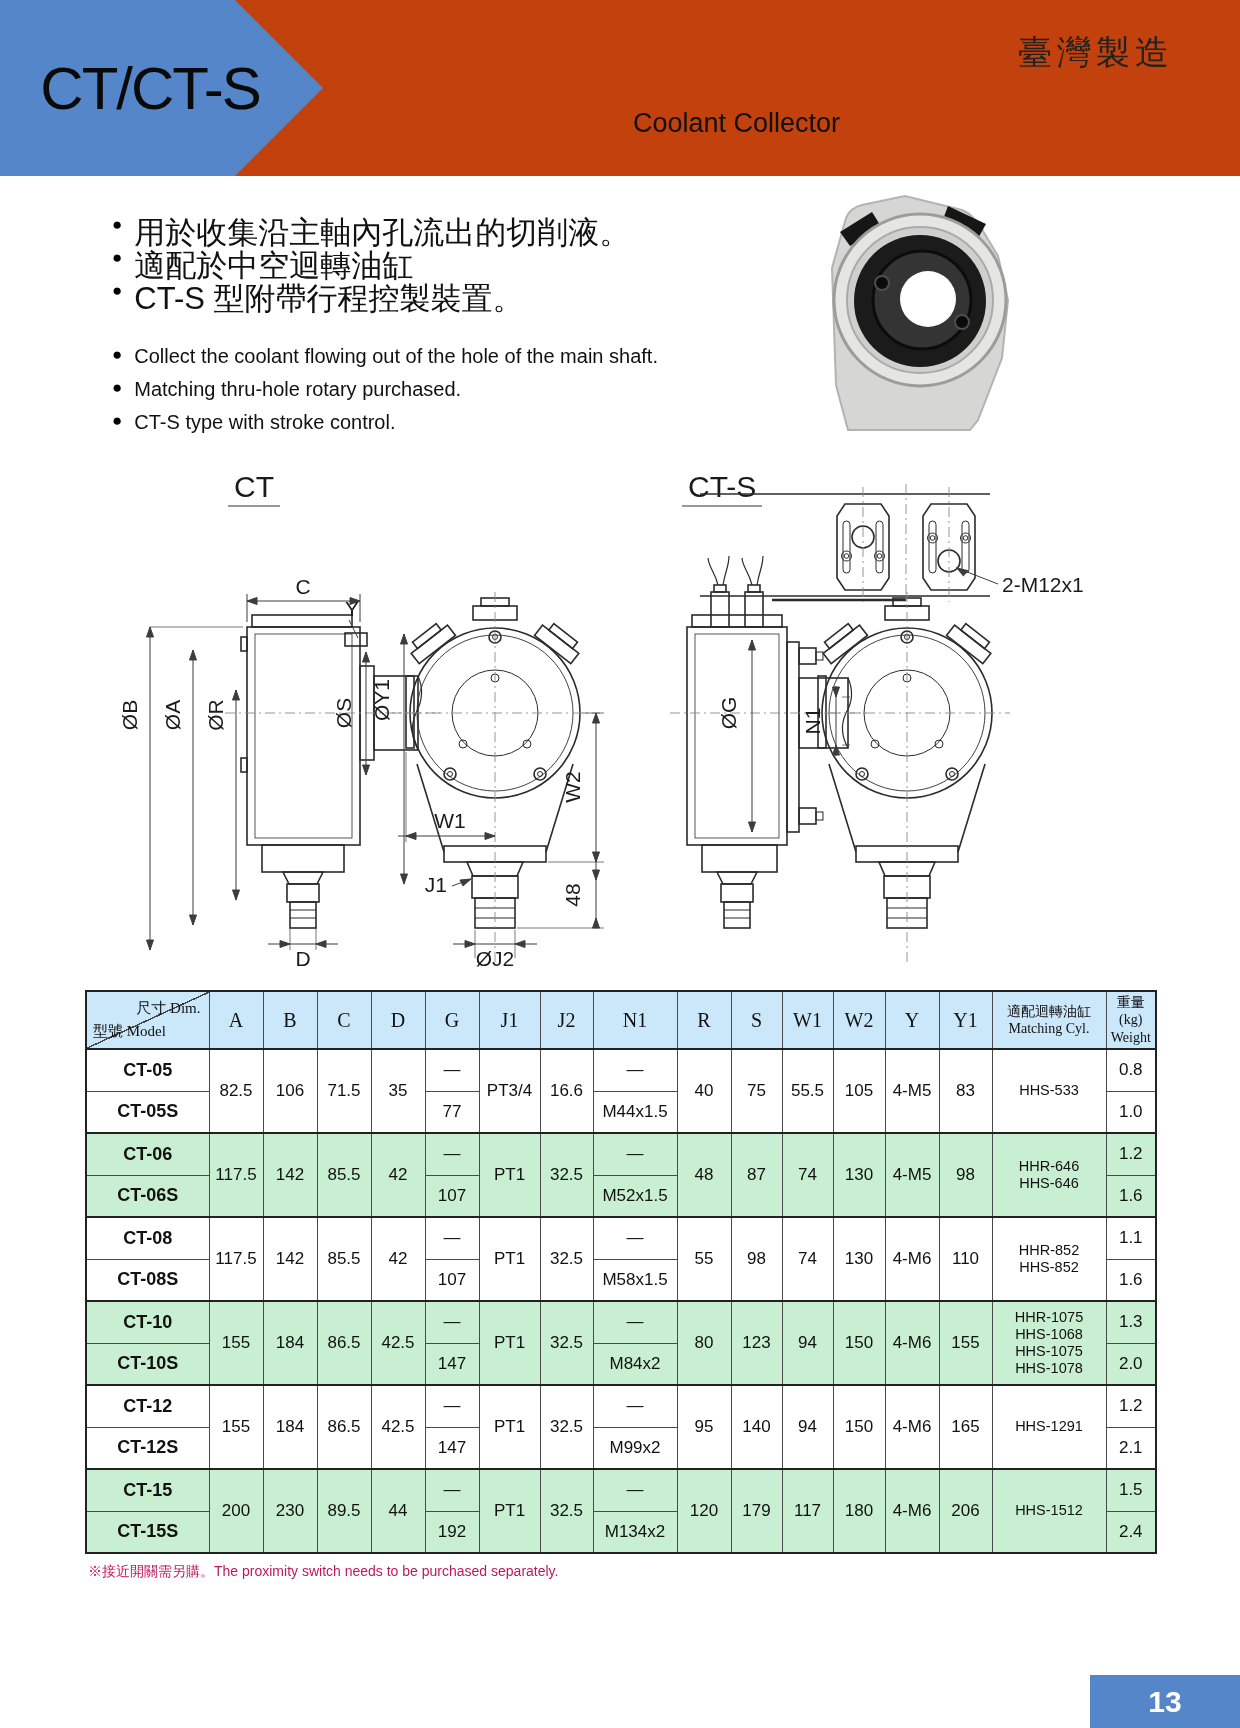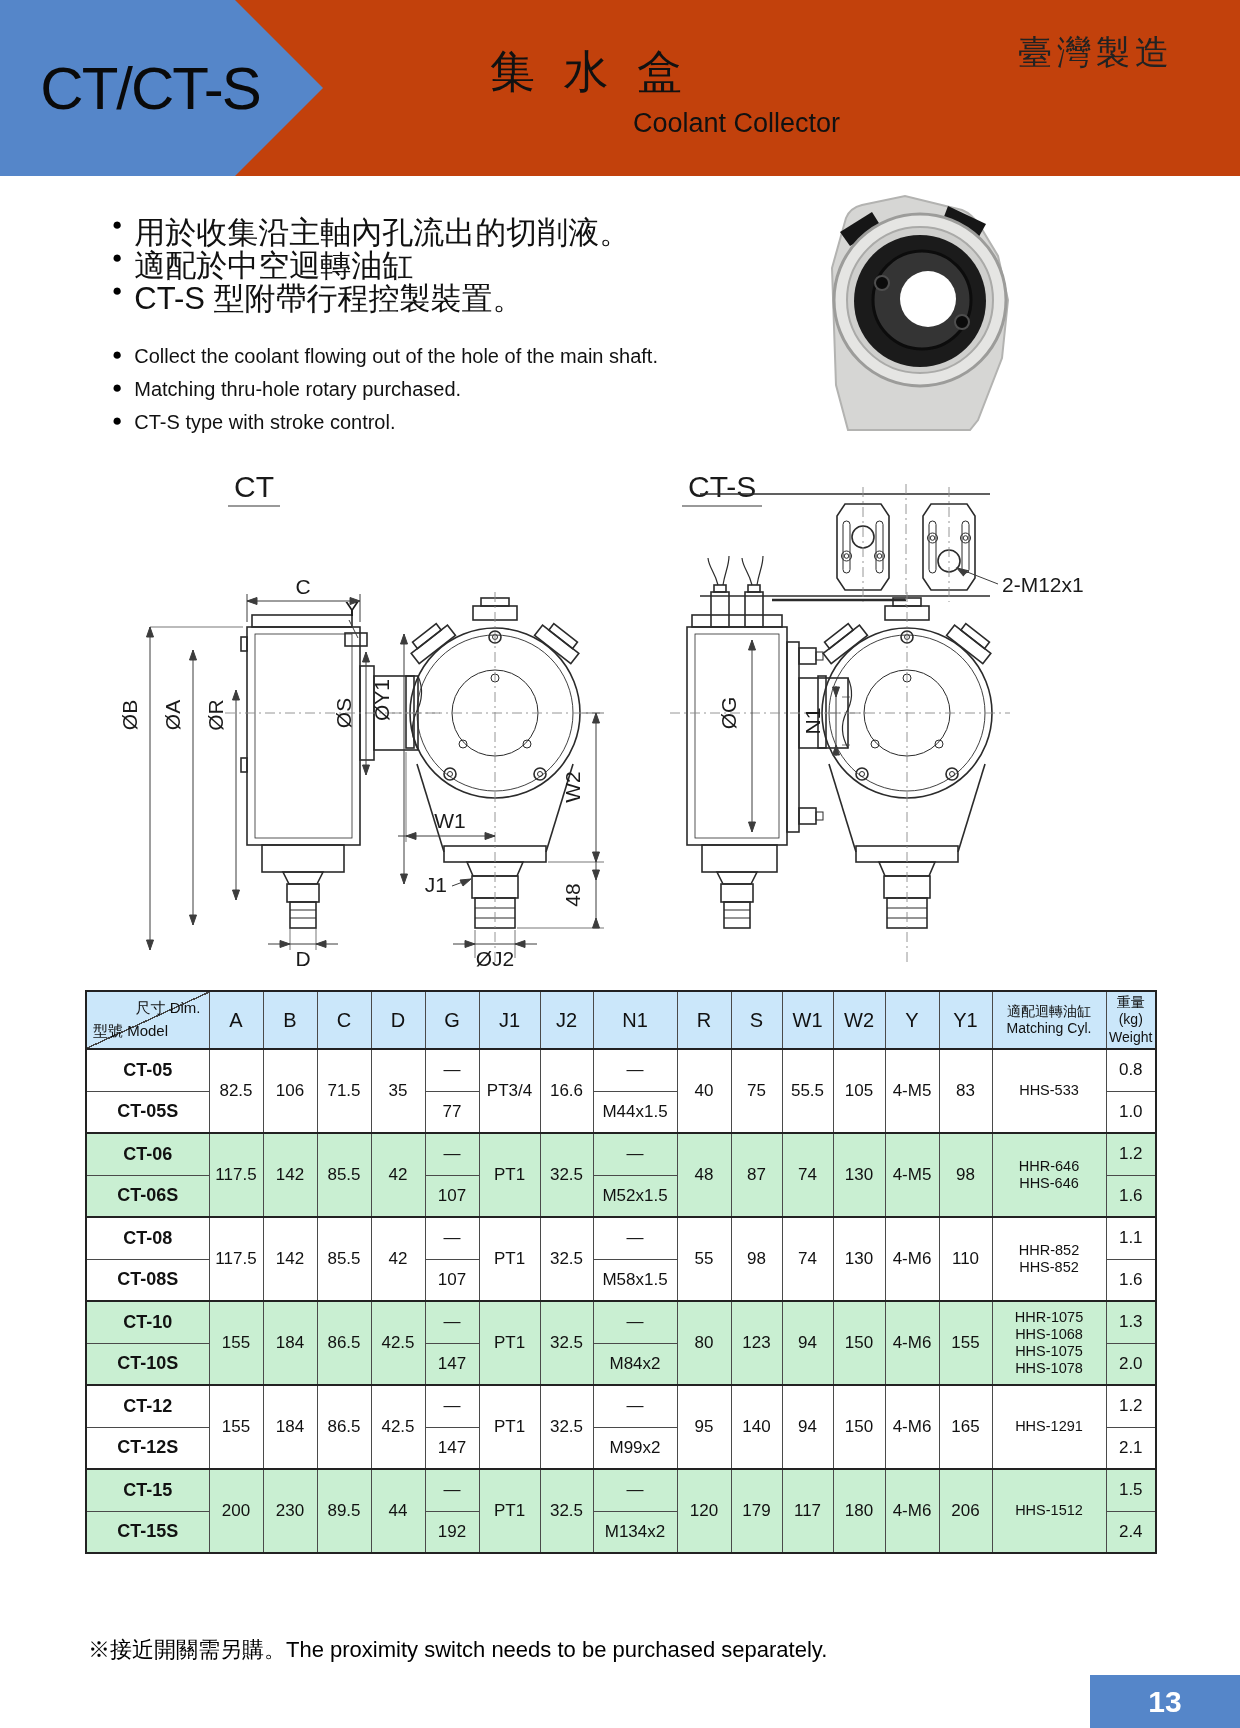--- a/index.html
+++ b/index.html
@@ -50,33 +50,32 @@
   tr.grp-top td { border-top:2.5px solid #222; }
   table { border:2.5px solid #222; }
   .model-c { font-weight:bold; font-size:18px; }
   .shade td { background:#c9efd2; }
   .cyl-c { font-size:14.5px; line-height:1.18; white-space:pre-line; }
   .diag { position:relative; background:
             linear-gradient(to bottom right, rgba(0,0,0,0) 49.4%, #444 49.4%, #444 50.8%, rgba(0,0,0,0) 50.8%), #cbe7fa; }
   .diag .tr { position:absolute; top:7px; right:8px; font-size:15px; }
   .diag .bl { position:absolute; bottom:7px; left:6px; font-size:15px; }
 
-  .notes { position:absolute; left:88px; top:1631px; font-size:22px; color:#000000; line-height:1.7; }
+  .notes { position:absolute; left:88px; top:1560px; font-size:14px; color:#be185d; line-height:1.7; }
   .pageno { position:absolute; left:1090px; top:1675px; width:150px; height:53px; background:#5586c9;
             color:#fff; font-size:30px; font-weight:bold; display:flex; align-items:center; justify-content:center; }
 </style>
 </head>
 <body>
 
 <div id="page">
 
   <div class="band">
     <div class="arrow"></div>
     <div class="model-big">CT/CT-S</div>
-    <div class="title-zh">集 水 盒</div>
     <div class="title-en">Coolant Collector</div>
     <div class="made-in">臺灣製造</div>
   </div>
 
   <div class="bullets">
     <div class="b-item" style="top:13px;">
         <span class="dot">●</span>
         <span class="b-zh">用於收集沿主軸內孔流出的切削液。</span>
       </div>
     <div class="b-item" style="top:46px;">
@@ -369,21 +368,21 @@
           <col style="width:54px">
           <col style="width:51px">
           <col style="width:51px">
         <col style="width:52px">
           <col style="width:54px">
           <col style="width:53px">
           <col style="width:114px">
           <col style="width:50px">
       </colgroup>
       <thead>
-        <tr style="height:58px;">
+        <tr style="height:58px;font-family:Liberation Serif, serif;">
           <th class="diag">
             <span class="tr">尺寸 Dim.</span>
             <span class="bl">型號 Model</span>
           </th>
           <th>A</th>
           <th>B</th>
           <th>C</th>
           <th>D</th>
           <th>G</th>
           <th>J1</th>

